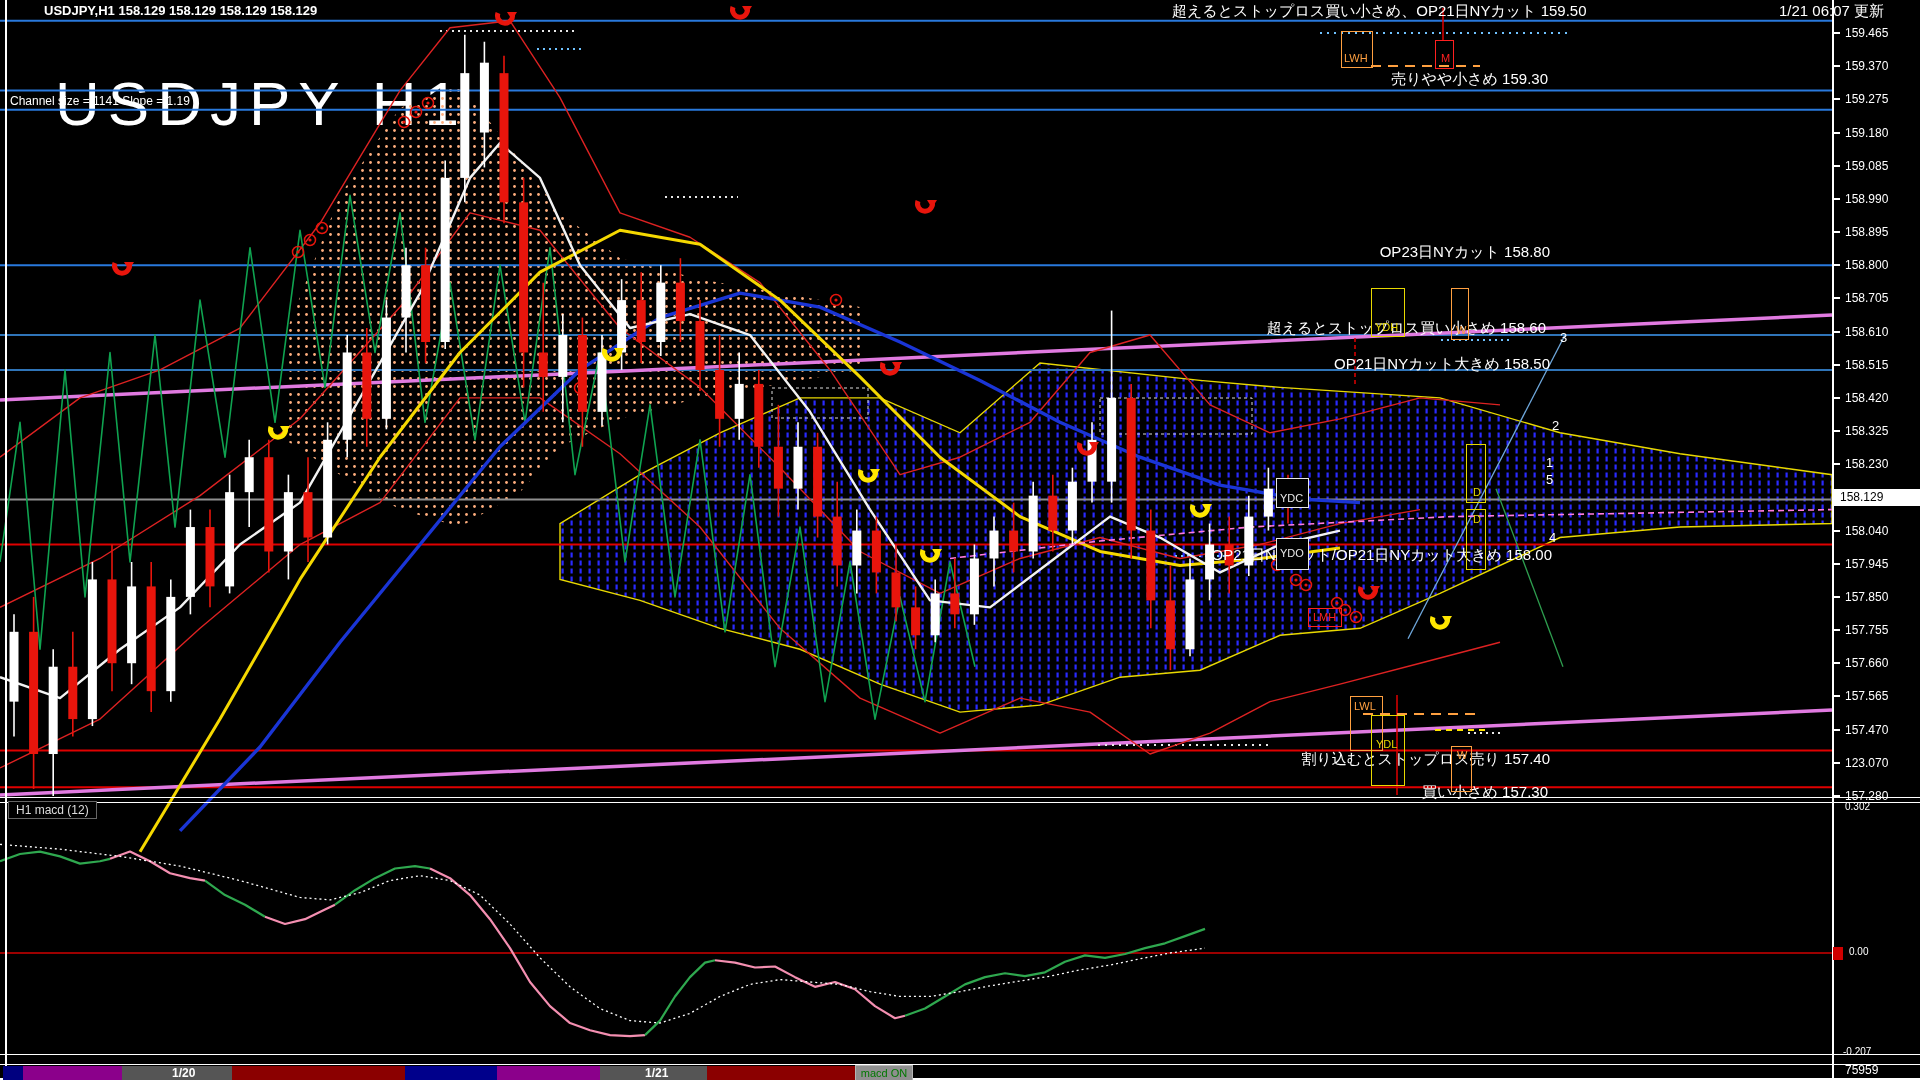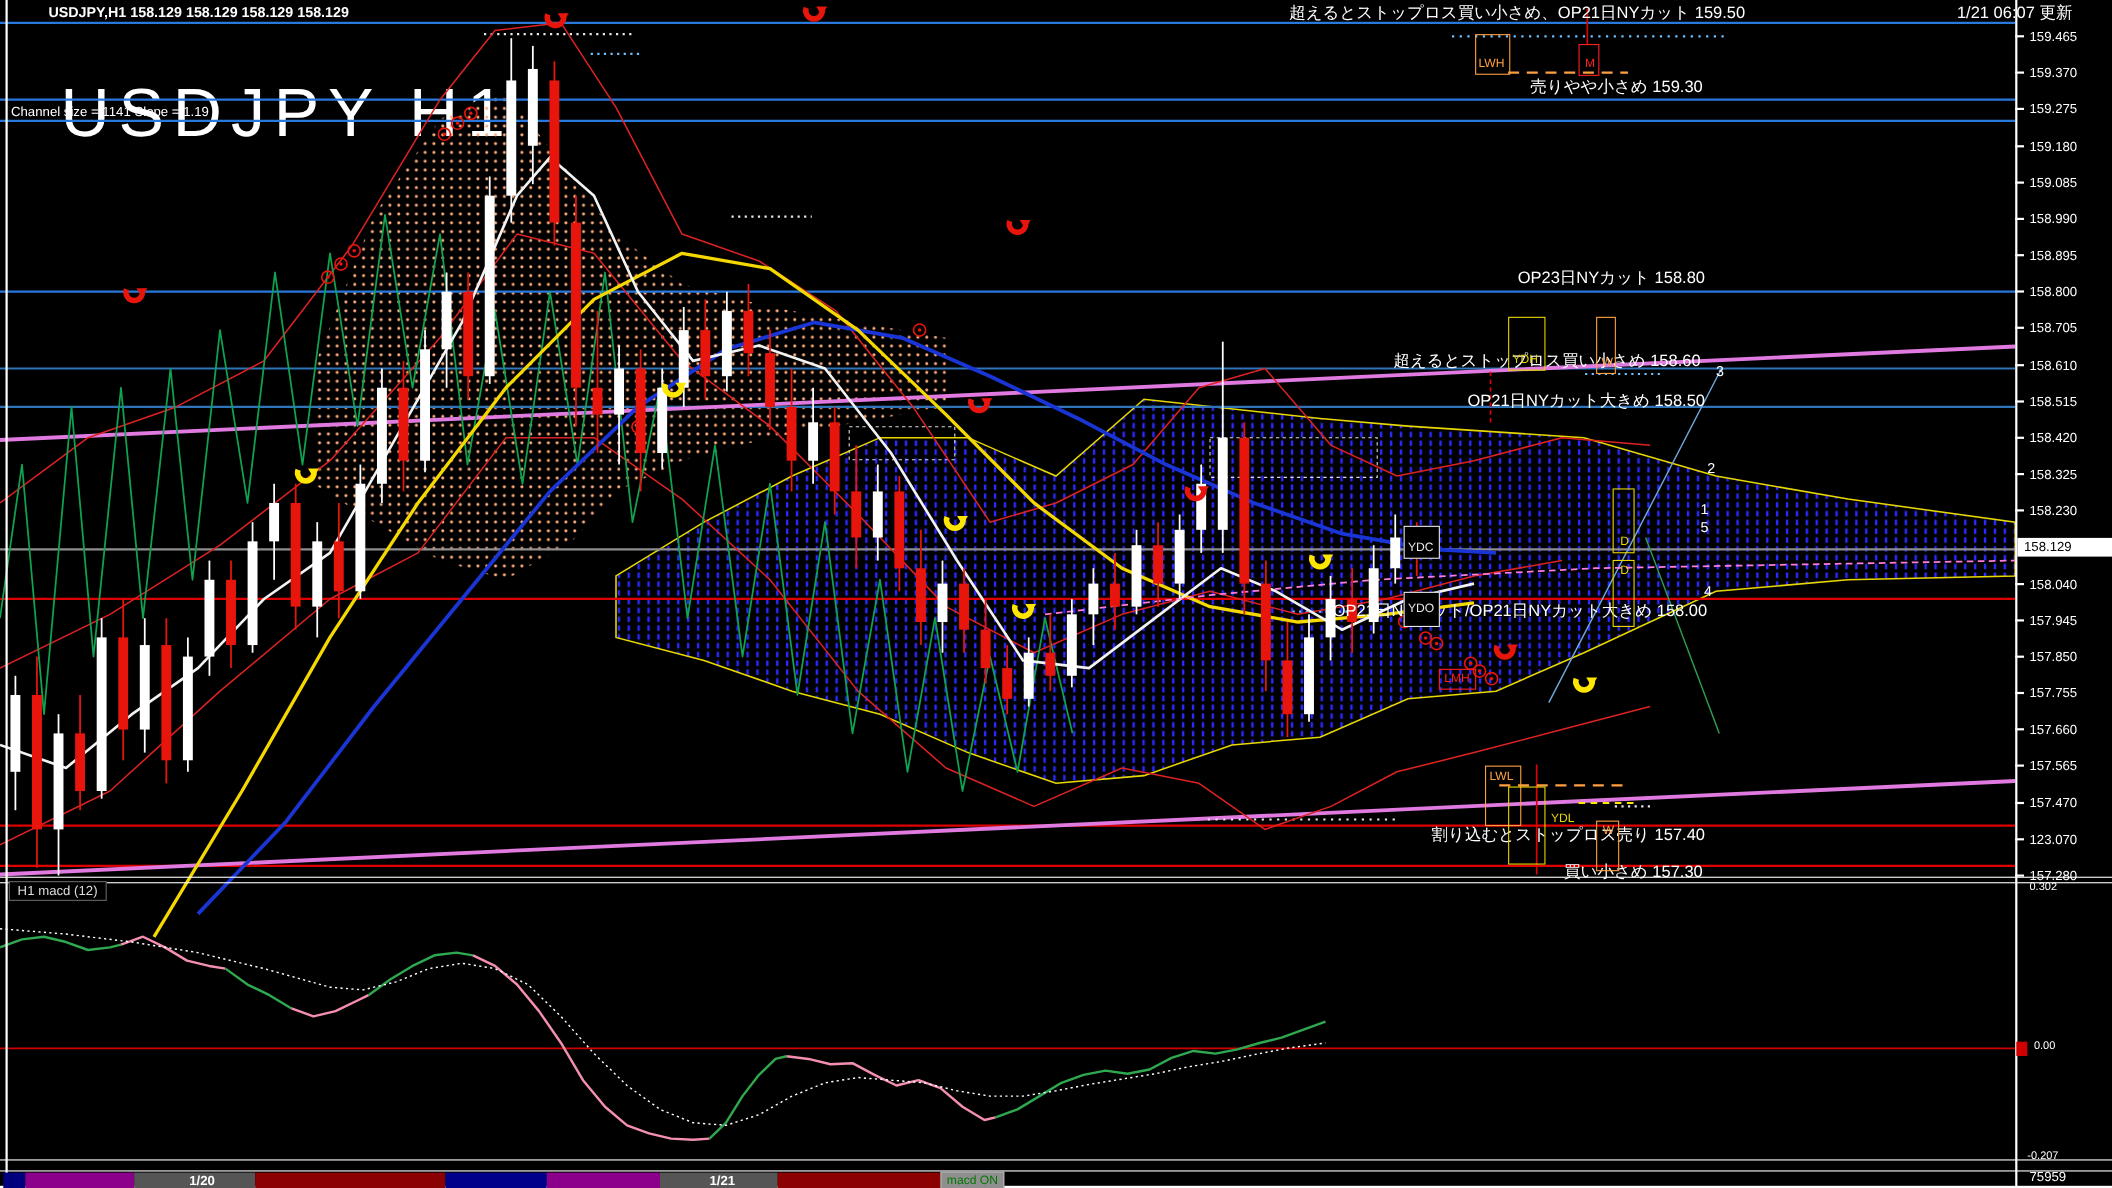--- a/index.html
+++ b/index.html
@@ -347,21 +347,21 @@
       <div class="lblbox" style="left: 1466px; top: 509px; width: 18px; height: 59px; border: 1px solid rgb(232, 216, 0);">
         <span style="left: 6px; top: 3px; color: rgb(232, 216, 0);">D</span>
       </div>
       <div class="lblbox" style="left: 1308px; top: 608px; width: 32px; height: 17px; border: 1px solid rgb(255, 32, 32);">
         <span style="left: 4px; top: 2px; color: rgb(255, 32, 32);">LMH</span>
       </div>
       <div class="lblbox" style="left: 1340px; top: 696px; width: 31px; height: 53px; border: 1px solid rgb(255, 160, 64); margin-left: 10px;">
         <span style="left: 3px; top: 3px; color: rgb(255, 160, 64);">LWL</span>
       </div>
       <div class="lblbox" style="left: 1371px; top: 715px; width: 32px; height: 69px; border: 1px solid rgb(232, 216, 0);">
-        <span style="left: 4px; top: 22px; color: rgb(232, 216, 0); margin-left: 34px;">YDL</span>
+        <span style="left: 4px; top: 22px; color: rgb(232, 216, 0);">YDL</span>
       </div>
       <div class="lblbox" style="left: 1451px; top: 746px; width: 19px; height: 44px; border: 1px solid rgb(255, 160, 64);">
         <span style="left: 5px; top: 2px; color: rgb(255, 160, 64);">W</span>
       </div>
     </div>
   <div id="axis">
       <div class="tick-label" style="top: 26px;">159.465</div>
       <div class="tick-dash" style="top: 32px;"></div>
       <div class="tick-label" style="top: 59.17px;">159.370</div>
       <div class="tick-dash" style="top: 65.17px;"></div>

